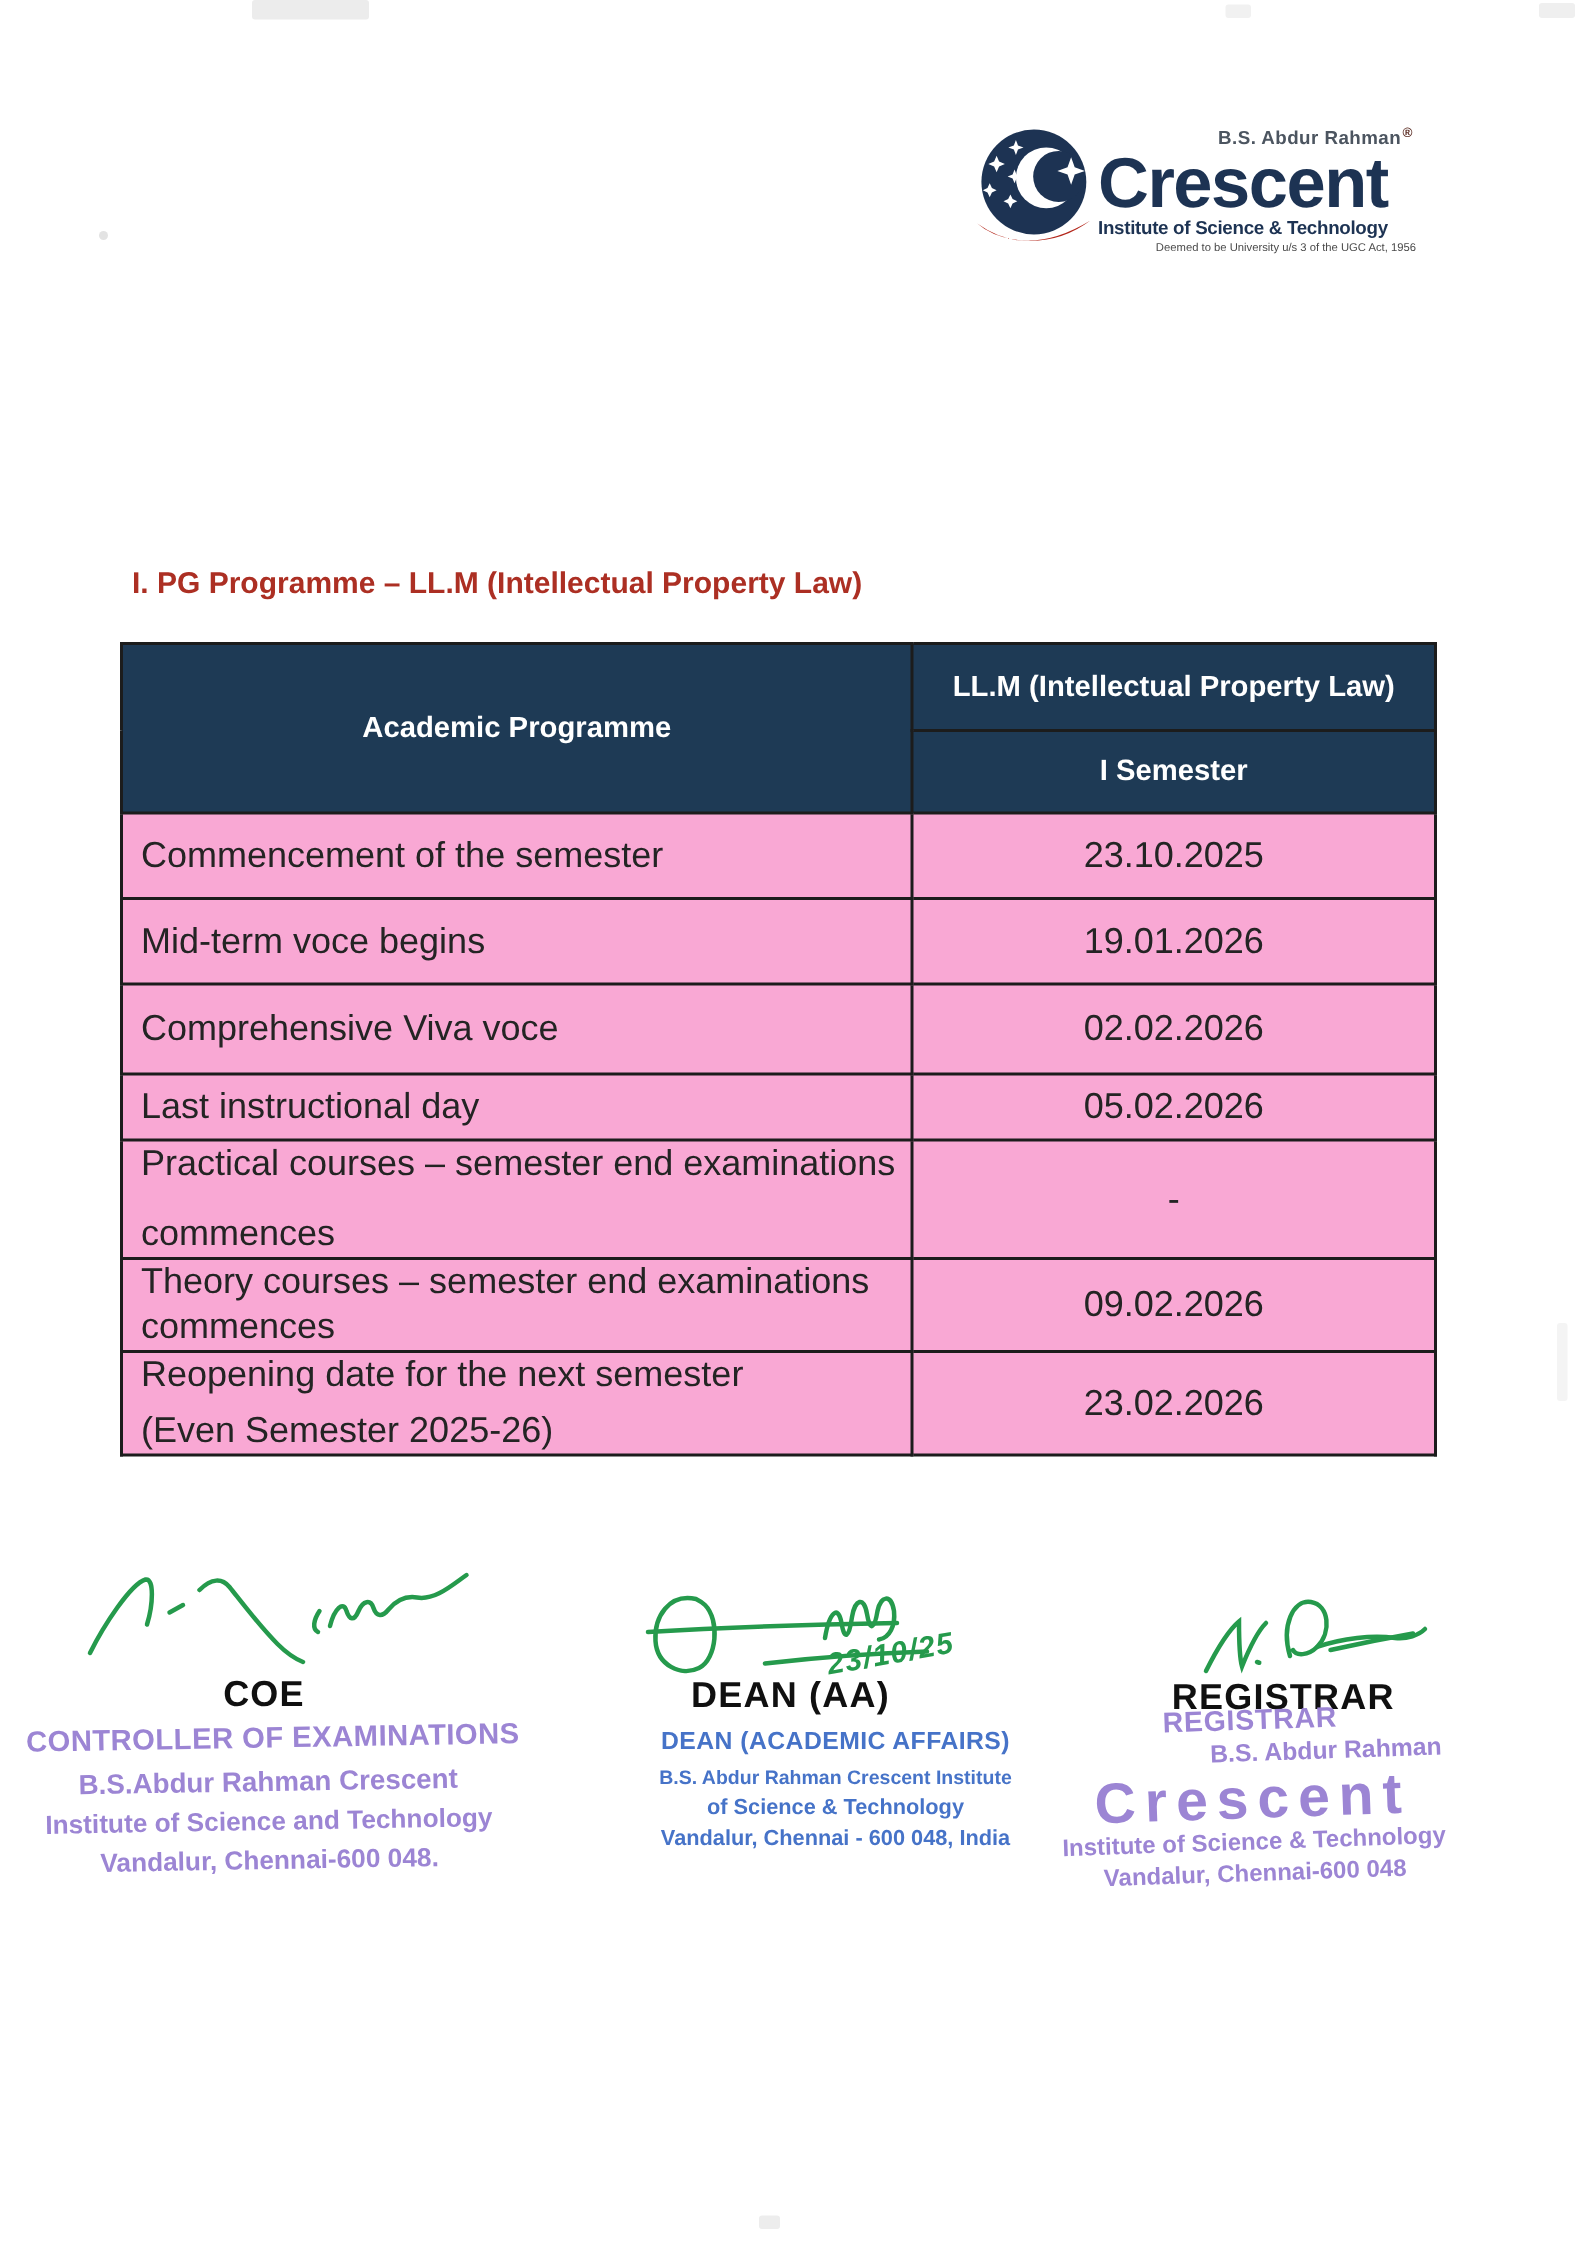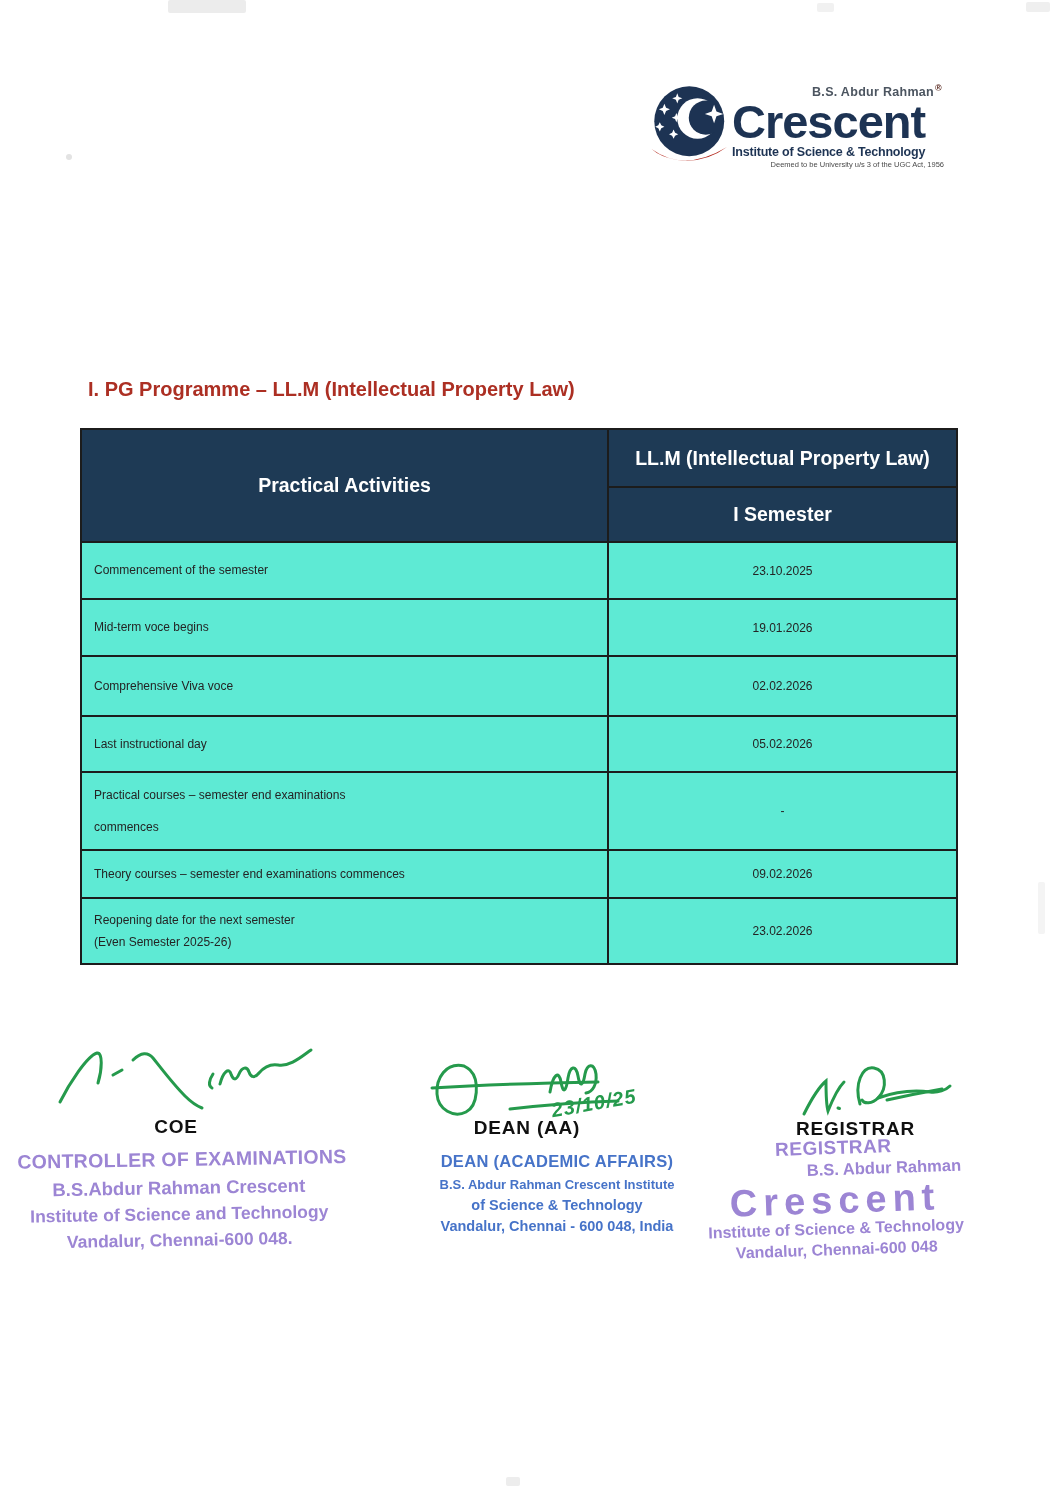--- a/index.html
+++ b/index.html
@@ -80,45 +80,45 @@
     border:2px solid var(--border_dark,#1c1c1c);
   }
   .schedule-table thead th{
     background:var(--header_navy,#1e3a55);
     color:#ffffff;font-size:19.5px;font-weight:bold;
     text-align:center;vertical-align:middle;
   }
   .schedule-table thead tr:nth-child(1) th{height:58px;}
   .schedule-table thead tr:nth-child(2) th{height:55px;text-align:center;}
   .schedule-table tbody td{
-    background:#5eead4;font-size:12px;color:var(--text_dark,#242424);
+    background:#f9a8d4;font-size:24px;color:var(--text_dark,#242424);
     vertical-align:middle;
   }
   .activity-cell{text-align:left;padding-left:12px;padding-right:8px;}
   .date-cell{text-align:center;font-size:19px;}
-  .r1{height:57px;} .r2{height:57px;} .r3{height:60px;} .r4{height:56px;margin-left:32px;}
+  .r1{height:57px;} .r2{height:57px;} .r3{height:60px;} .r4{height:44px;margin-left:32px;}
   .r5{height:78px;padding-left:24px;} .r6{height:48px;} .r7{height:66px;}
   .activity-line{display:block;line-height:1.25;}
   .r5 .activity-line + .activity-line{margin-top:17px;}
   .r7 .activity-line + .activity-line{margin-top:7px;}
 
   
   .sig-svg{position:absolute;overflow:visible;}
   .sig-svg path{fill:none;stroke:var(--sig_green,#259a4c);stroke-width:3;stroke-linecap:round;}
   .coe-sig{left:55px;top:1040px;width:260px;height:80px;}
   .dean-sig{left:430px;top:1052px;width:250px;height:85px;}
   .reg-sig{left:800px;top:1056px;width:160px;height:65px;}
   .dean-date{
     position:absolute;left:551px;top:1092px;
     font-size:20px;font-weight:bold;font-style:italic;
     color:var(--sig_green,#259a4c);transform:rotate(-10deg);
     letter-spacing:1px;white-space:nowrap;
   }
   .sig-role{
-    position:absolute;font-size:19px;font-weight:bold;color:#101010;
+    position:absolute;font-size:24px;font-weight:bold;color:#101010;
     text-align:center;letter-spacing:0.8px;white-space:nowrap;
   }
   .coe-role{left:96px;top:1116px;width:160px;}
   .dean-role{left:447px;top:1117px;width:160px;}
   .reg-role{left:778px;top:1118px;width:155px;}
 
   .stamp{position:absolute;text-align:center;font-weight:bold;}
   .stamp div{white-space:nowrap;}
   .coe-stamp{
     left:18px;top:1148px;width:322px;
@@ -186,21 +186,21 @@
 
   <h3 class="section-heading">I. PG Programme – LL.M (Intellectual Property Law)</h3>
 
   <table class="schedule-table">
     <colgroup>
         <col class="col-activity">
         <col class="col-date">
       </colgroup>
     <thead>
       <tr>
-        <th rowspan="2">Practical Activities</th>
+        <th rowspan="2">Academic Programme</th>
         <th>LL.M (Intellectual Property Law)</th>
       </tr>
       <tr>
         <th>I Semester</th>
       </tr>
     </thead>
     <tbody>
       <tr class="r1">
         <td class="activity-cell">
             <span class="activity-line">Commencement of the semester</span>

